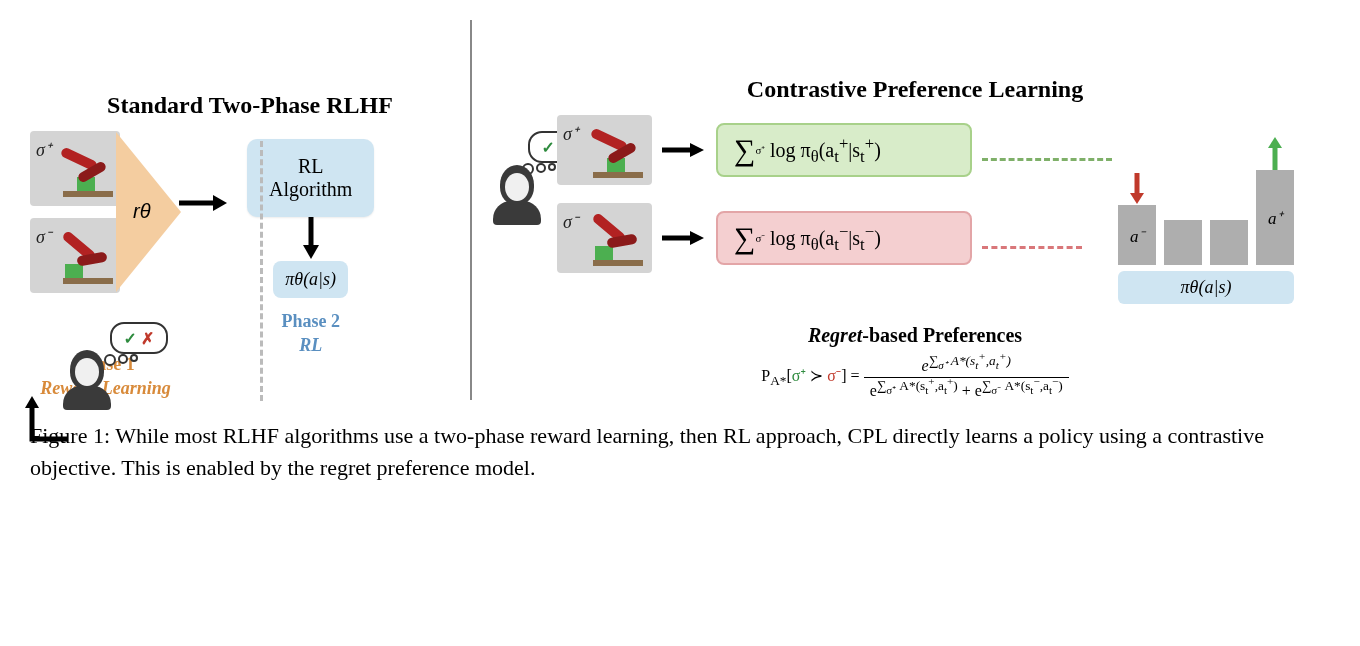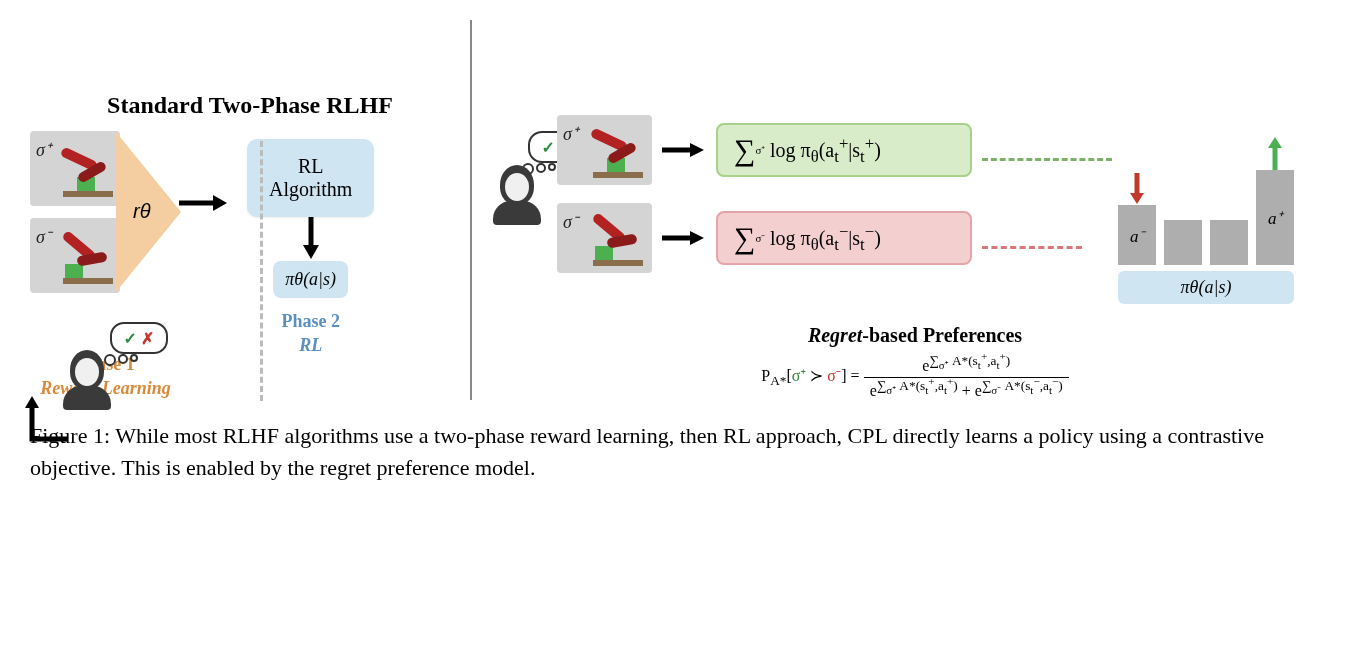--- a/index.html
+++ b/index.html
@@ -305,21 +305,21 @@
   .formula {
     font-family: 'Times New Roman', serif;
     font-size: 16px;
     text-align: center;
   }
   .frac {
     display: inline-block;
     text-align: center;
     vertical-align: middle;
   }
-  .frac .num { display: block; border-bottom: 1px solid #000; padding: 0 6px 2px; }
+  .frac .num { display: block; border-bottom: 1px solid #000; padding: 0 6px 2px; font-style: italic; }
   .frac .den { display: block; padding: 2px 6px 0; }
   .caption {
     font-size: 22px;
     font-family: 'Times New Roman', Georgia, serif;
     line-height: 1.45;
     margin-top: 18px;
   }
   .green-dash {
     border-top: 3px dashed #7fb069;
     width: 130px;
@@ -426,20 +426,21 @@
           <span class="phase-sub">RL</span>
         </div>
       </div>
 
     </div>
   </div>
 
   <div class="solid-divider"></div>
 
   <div class="right-panel">
+    <div class="panel-title">Contrastive Preference Learning</div>
 
     <div class="right-top">
 
       <div class="person2">
         <div class="thought-bubble" style="top:-34px;left:28px;">
           <span class="check-mark">✓</span>
           <span class="x-mark">✗</span>
           <div class="thought-dots">
             <span style="width:8px;height:8px;"></span>
             <span style="width:6px;height:6px;"></span>

